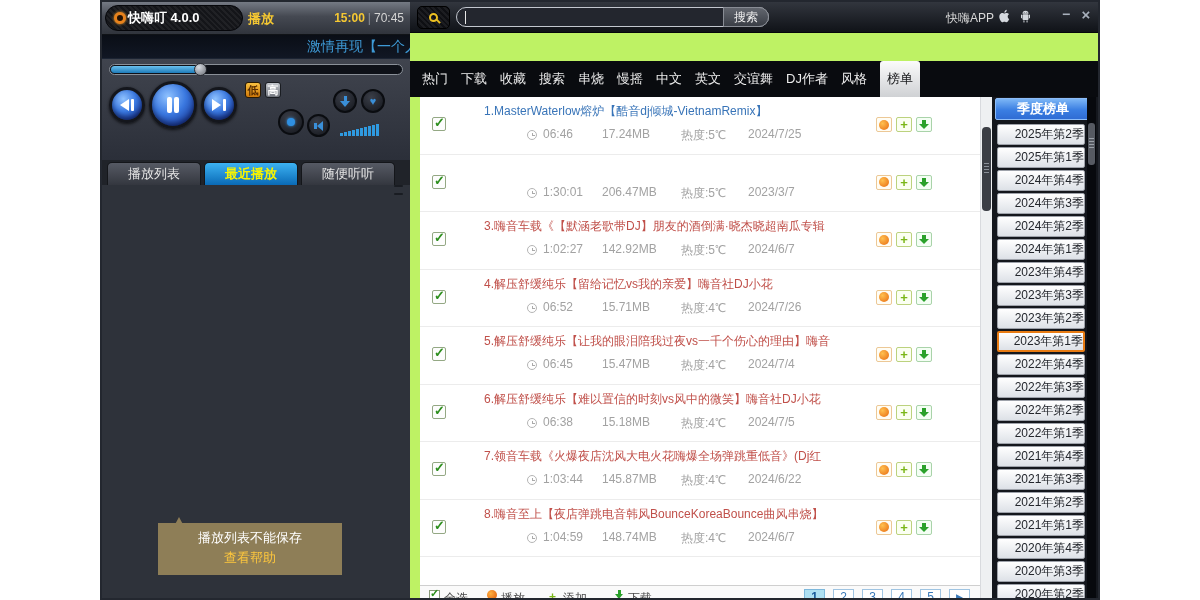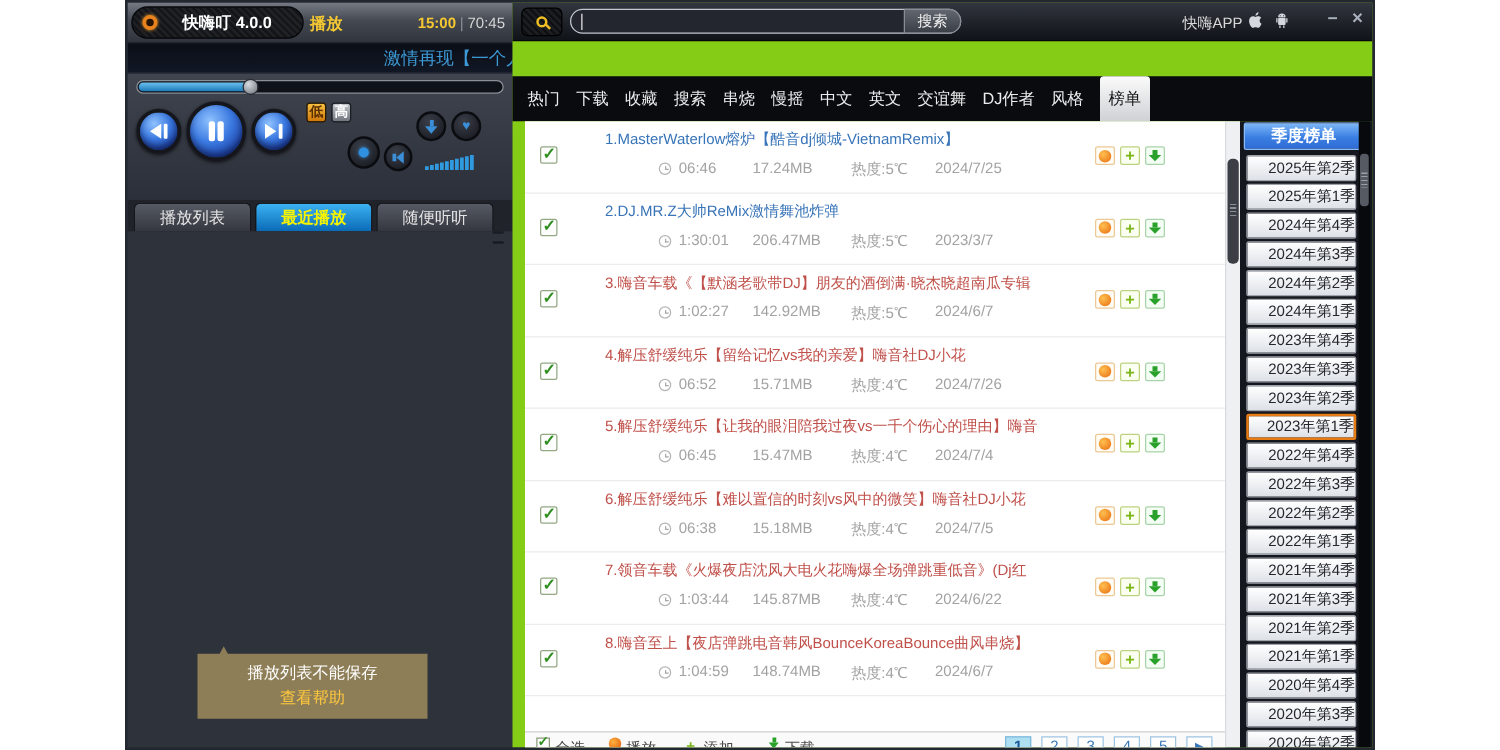--- a/index.html
+++ b/index.html
@@ -10,21 +10,21 @@
          background:#2c3038; border:2px solid #23272f; overflow:hidden; }
 
   
   .left-panel { position:absolute; left:0; top:0; width:308px; height:596px; background:#2e323a; }
 
   .titlebar { position:absolute; left:0; top:0; width:308px; height:33px;
               background:linear-gradient(180deg,#757a84,#454952 45%,#30343c);
               border-bottom:1px solid #101317; }
   .logo-capsule { position:absolute; left:3px; top:3px; width:138px; height:26px;
                   background:#141519; border:1px solid #05060a; border-radius:13px;
-                  display:flex; align-items:center; gap:20px; padding:4px 8px;
+                  display:flex; align-items:center; gap:2px; padding:4px 8px;
                   background-image:repeating-linear-gradient(45deg,rgba(255,255,255,.05) 0 2px,transparent 2px 4px);text-align:center; }
   .logo-icon { width:12px; height:12px; border:3px solid #e8821c; border-radius:50%;
                background:#241204; box-shadow:0 0 3px #f0a030; flex:none; }
   .app-title { color:#fff; font-weight:bold; font-size:13px; white-space:nowrap; }
   .status { position:absolute; left:146px; top:8px; color:#f5c832; font-size:13px; font-weight:bold; }
   .time { position:absolute; right:6px; top:9px; font-size:12px; white-space:nowrap; }
   .t-cur { color:#f5c832; font-weight:bold; } .t-div { color:#8a8f98; margin:0 3px; } .t-tot { color:#d5d5d5; }
 
   .marquee-bar { position:absolute; left:0; top:33px; width:308px; height:24px;
                  background:linear-gradient(180deg,#0a0e16,#111724); border-bottom:1px solid #1c2433; overflow:hidden; }
@@ -87,21 +87,21 @@
                         border:3px solid transparent; border-left:5px solid #9aa0a8; border-right:0; }
 
   .tooltip { position:absolute; left:56px; top:521px; width:184px; background:#8e7e57;
              padding:5px 0 7px; text-align:center; z-index:5; }
   .tooltip::before { content:""; position:absolute; top:-13px; left:14px;
                      border:7px solid transparent; border-bottom:13px solid #8e7e57; }
   .tt-msg { color:#ffffff; font-size:13px; line-height:20px; }
   .tt-link { color:#fdc63d; font-size:13px; line-height:20px; cursor:pointer; }
 
   
-  .right-panel { position:absolute; left:308px; top:0; width:688px; height:596px; background:#84cc16; }
+  .right-panel { position:absolute; left:308px; top:0; width:688px; height:596px; background:#bef264; }
 
   .searchbar { position:absolute; left:0; top:0; width:688px; height:31px;
                background:linear-gradient(180deg,#32363e,#181b21 75%,#101318); border-bottom:1px solid #05070a; }
   .mag-btn { position:absolute; left:7px; top:4px; width:33px; height:23px; background:#0e0f13;
              background-image:repeating-linear-gradient(45deg,rgba(255,255,255,.06) 0 2px,transparent 2px 4px);
              border:1px solid #000; border-radius:5px; display:flex; align-items:center; justify-content:center; }
   .mag-icon { width:9px; height:9px; border:2px solid #ecc022; border-radius:50%; position:relative; }
   .mag-icon::after { content:""; position:absolute; width:2px; height:6px; background:#ecc022;
                      right:-3px; bottom:-4px; transform:rotate(-45deg); }
   .search-pill { position:absolute; left:46px; top:5px; width:313px; height:20px; background:#23262e;
@@ -367,21 +367,20 @@
               <span class="ic dl">
                 <b></b>
                 <u></u>
               </span>
             </span>
           </div>
           <div class="song-row">
             <span class="row-check">
               <span class="ck">✓</span>
             </span>
-            <span class="song-title">2.DJ.MR.Z大帅ReMix激情舞池炸弹</span>
             <span class="m-clock"></span>
             <span class="m meta-dur">1:30:01</span>
             <span class="m meta-size">206.47MB</span>
             <span class="m meta-heat">热度:5℃</span>
             <span class="m meta-date">2023/3/7</span>
             <span class="row-icons">
               <span class="ic audition">
                 <i></i>
               </span>
               <span class="ic add">+</span>

